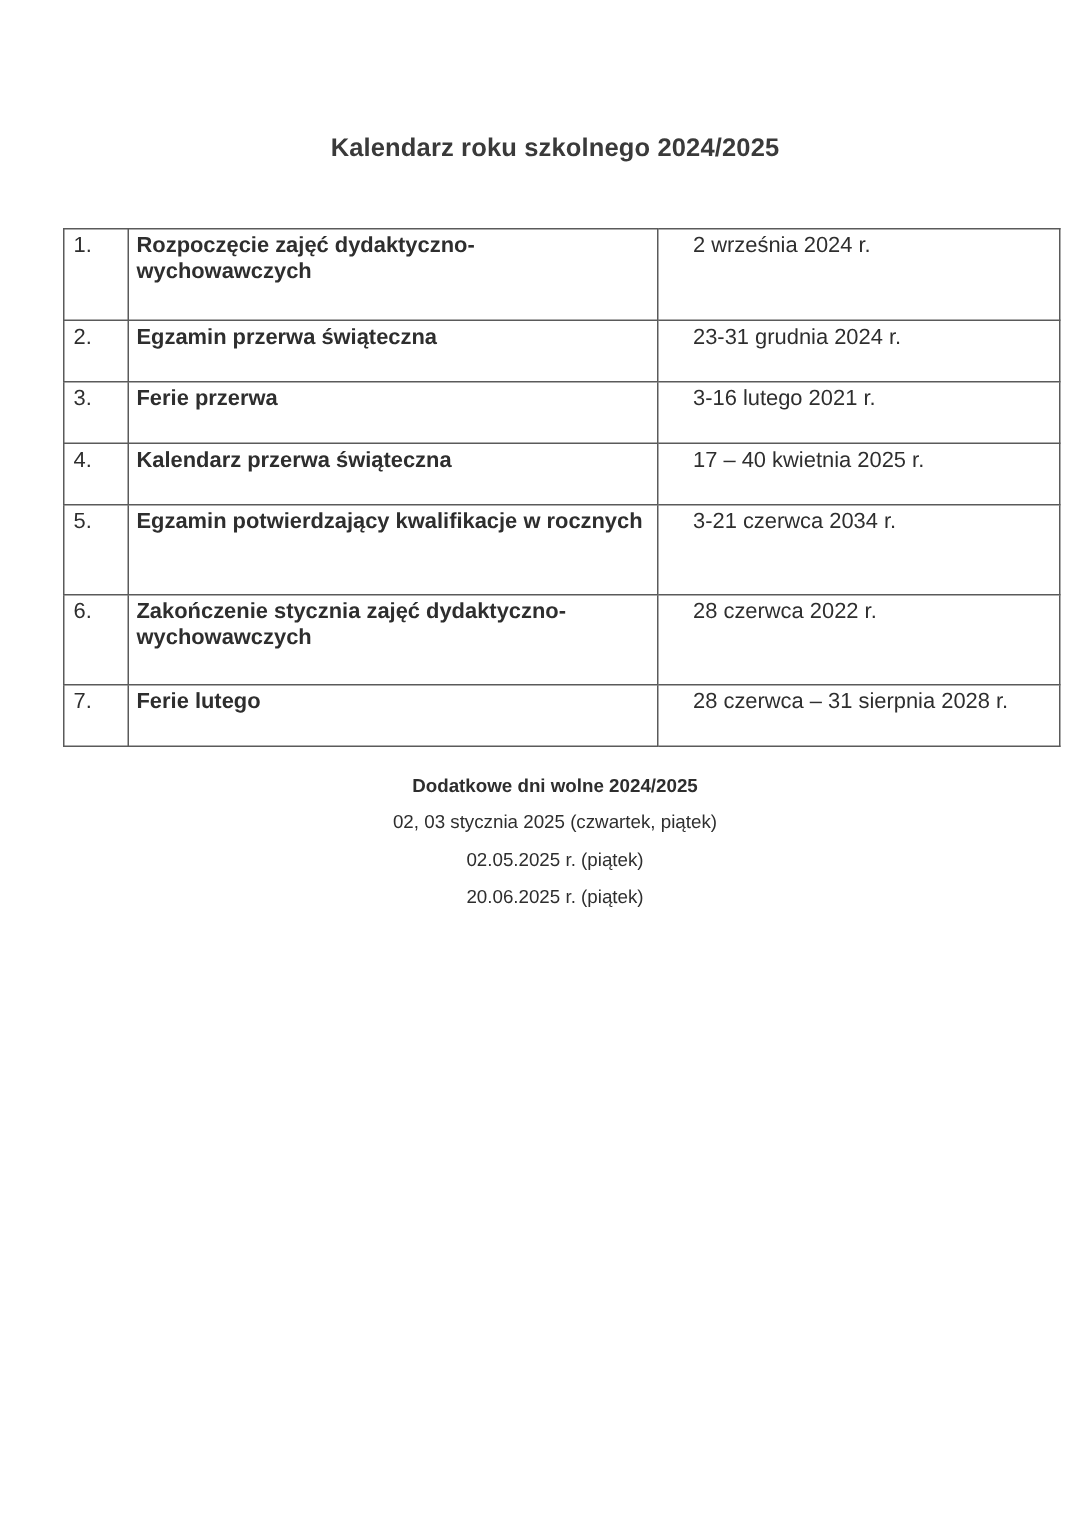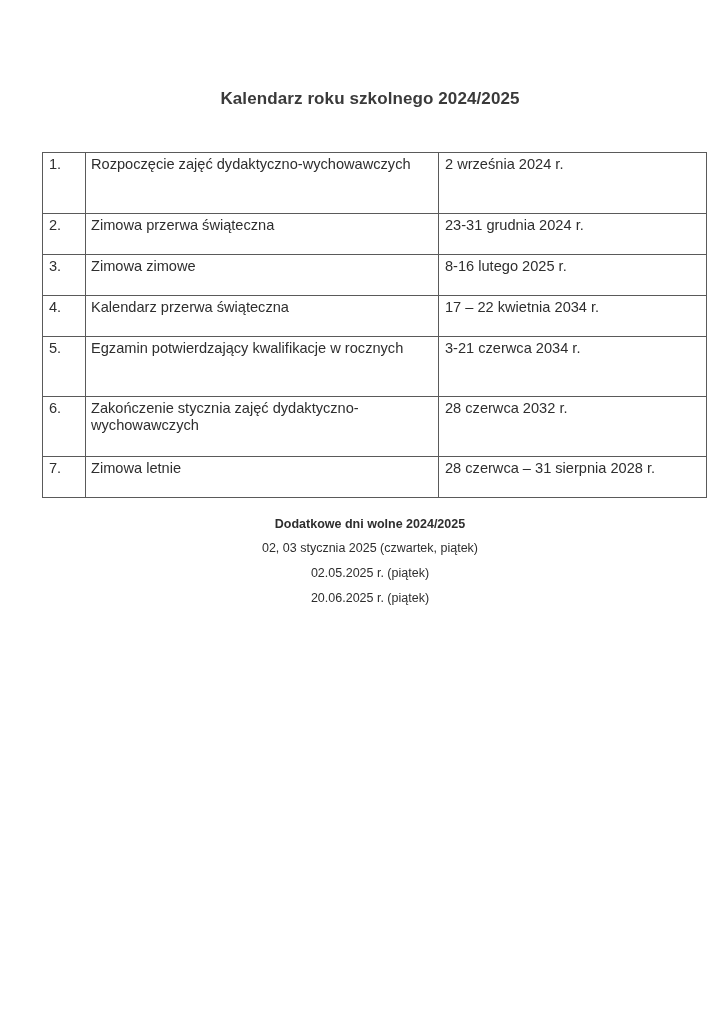--- a/index.html
+++ b/index.html
@@ -39,22 +39,22 @@
       vertical-align: top;
       font-size: 14.6px;
       line-height: 17px;
       color: #2e2e2e;
       padding: 3px 5px 0 5px;
     }
     table.cal col.c-num { width: 43px; }
     table.cal col.c-event { width: 353px; }
     table.cal col.c-date { width: 268px; }
     table.cal td.num { padding-left: 6px; }
-    table.cal td.event { padding-left: 5px; }
-    table.cal td.date { padding-left: 6px; }
+    table.cal td.event { padding-left: 5px; font-weight: bold; }
+    table.cal td.date { padding-left: 23px; }
     tr.r1 td { height: 57px; }
     tr.r2 td { height: 37px; }
     tr.r3 td { height: 37px; }
     tr.r4 td { height: 37px; }
     tr.r5 td { height: 56px; }
     tr.r6 td { height: 56px; }
     tr.r7 td { height: 37px; }
 
     .extra {
       position: absolute;
@@ -89,46 +89,46 @@
     <col class="c-date">
   </colgroup>
   <tbody>
     <tr class="r1">
       <td class="num">1.</td>
       <td class="event">Rozpoczęcie zajęć dydaktyczno-wychowawczych</td>
       <td class="date">2 września 2024 r.</td>
     </tr>
     <tr class="r2">
       <td class="num">2.</td>
-      <td class="event">Zimowa przerwa świąteczna</td>
+      <td class="event">Egzamin przerwa świąteczna</td>
       <td class="date">23-31 grudnia 2024 r.</td>
     </tr>
     <tr class="r3">
       <td class="num">3.</td>
-      <td class="event">Zimowa zimowe</td>
-      <td class="date">8-16 lutego 2025 r.</td>
+      <td class="event">Ferie przerwa</td>
+      <td class="date">3-16 lutego 2021 r.</td>
     </tr>
     <tr class="r4">
       <td class="num">4.</td>
       <td class="event">Kalendarz przerwa świąteczna</td>
-      <td class="date">17 – 22 kwietnia 2034 r.</td>
+      <td class="date">17 – 40 kwietnia 2025 r.</td>
     </tr>
     <tr class="r5">
       <td class="num">5.</td>
       <td class="event">Egzamin potwierdzający kwalifikacje w rocznych</td>
       <td class="date">3-21 czerwca 2034 r.</td>
     </tr>
     <tr class="r6">
       <td class="num">6.</td>
       <td class="event">Zakończenie stycznia zajęć dydaktyczno-wychowawczych</td>
-      <td class="date">28 czerwca 2032 r.</td>
+      <td class="date">28 czerwca 2022 r.</td>
     </tr>
     <tr class="r7">
       <td class="num">7.</td>
-      <td class="event">Zimowa letnie</td>
+      <td class="event">Ferie lutego</td>
       <td class="date">28 czerwca – 31 sierpnia 2028 r.</td>
     </tr>
   </tbody>
 </table>
 
 <div class="extra">
   <div class="heading">Dodatkowe dni wolne 2024/2025</div>
   <div class="line">02, 03 stycznia 2025 (czwartek, piątek)</div>
   <div class="line">02.05.2025 r. (piątek)</div>
   <div class="line">20.06.2025 r. (piątek)</div>

